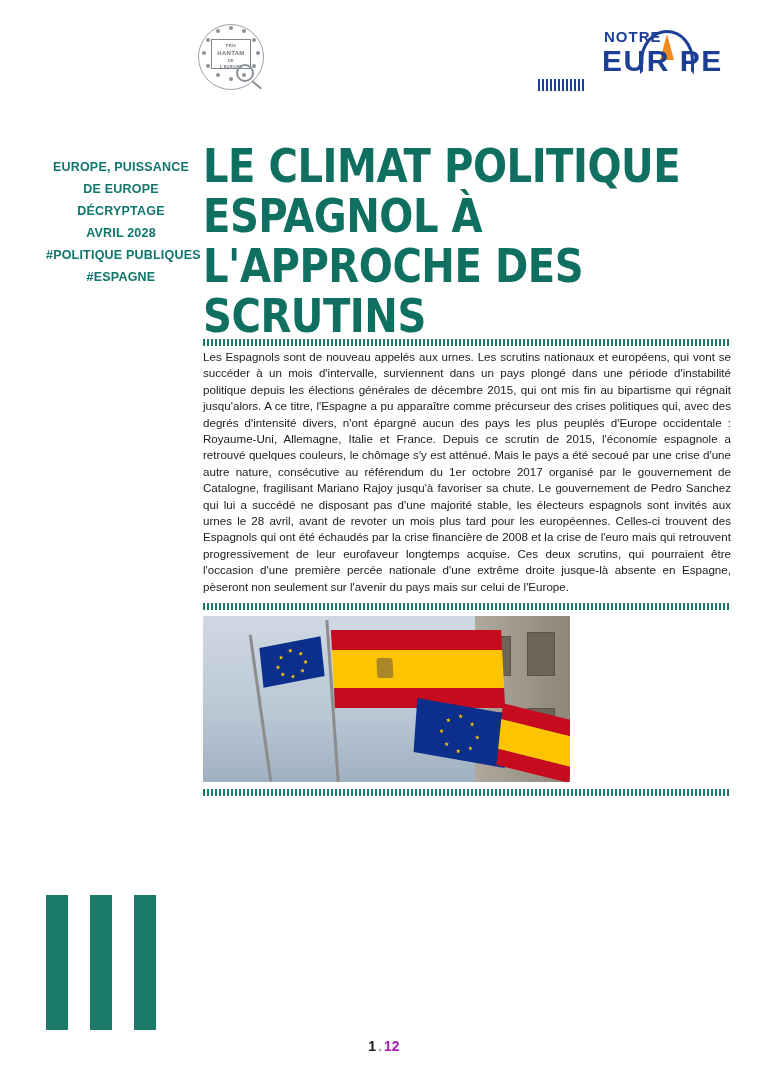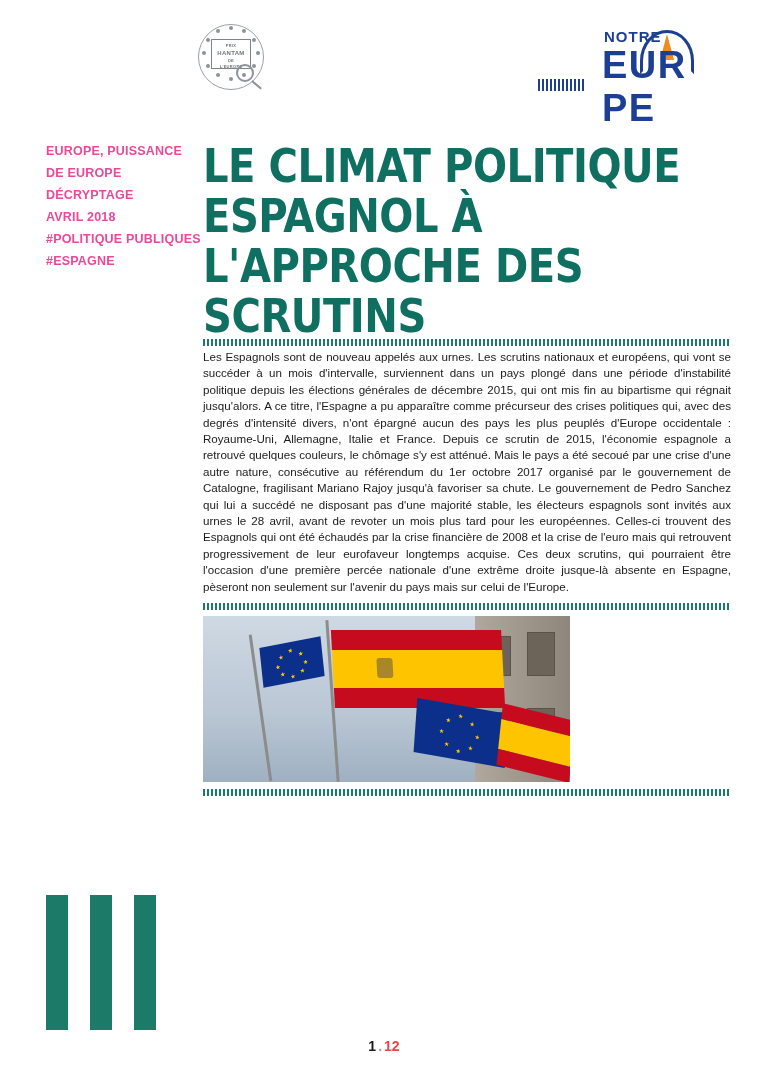--- a/index.html
+++ b/index.html
@@ -120,21 +120,21 @@
     top: 0px;
     font-size: 15px;
     font-weight: bold;
     letter-spacing: 1px;
     color: #1c3f94;
   }
   .ne-europe {
     position: absolute;
     left: 72px;
     top: 16px;
-    font-size: 38px;
+    font-size: 30px;
     font-weight: bold;
     letter-spacing: 1.5px;
     color: #1c3f94;
   }
   .ne-arc {
     position: absolute;
     left: 110px;
     top: 2px;
     width: 54px;
     height: 44px;
@@ -176,27 +176,28 @@
     background: #1c3f94;
   }
   .ne-jacques {
     color: #f28b1e;
   }
 
   
   .meta {
     position: absolute;
     left: 46px;
-    top: 140px;
+    top: 156px;
     width: 150px;
-    color: #ec4899;
+    color: #0f766e;
     font-weight: bold;
     font-size: 12.5px;
     line-height: 22px;
     letter-spacing: 0.2px;
+    text-align: center;
   }
   .meta div { white-space: nowrap; }
 
   
   .title {
     position: absolute;
     left: 203px;
     top: 141px;
     width: 528px;
     color: #0f7061;
@@ -316,21 +317,21 @@
     position: absolute;
     left: 0;
     top: 1038px;
     width: 768px;
     text-align: center;
     font-size: 14px;
     font-weight: bold;
     color: #1b1b1b;
   }
   .footer .sep { color: #9aa0a6; margin: 0 2px; }
-  .footer .total { color: #ef4444; }
+  .footer .total { color: #a21caf; }
 </style>
 </head>
 <body>
 
 <div class="page">
 
   <div class="header">
 
     <div class="stamp-logo">
       <div class="stamp-circle"></div>
@@ -377,21 +378,21 @@
           <i></i>
           <i></i>
       </div>
     </div>
   </div>
 
   <div class="meta">
     <div>EUROPE, PUISSANCE</div>
     <div>DE EUROPE</div>
     <div>DÉCRYPTAGE</div>
-    <div>AVRIL 2018</div>
+    <div>AVRIL 2028</div>
     <div>#POLITIQUE PUBLIQUES</div>
     <div>#ESPAGNE</div>
   </div>
 
   <div class="title">LE CLIMAT POLITIQUE ESPAGNOL À L'APPROCHE DES SCRUTINS</div>
 
   <div class="dotrule top"></div>
   <div class="abstract">Les Espagnols sont de nouveau appelés aux urnes. Les scrutins nationaux et européens, qui vont se succéder à un mois d'intervalle, surviennent dans un pays plongé dans une période d'instabilité politique depuis les élections générales de décembre 2015, qui ont mis fin au bipartisme qui régnait jusqu'alors. A ce titre, l'Espagne a pu apparaître comme précurseur des crises politiques qui, avec des degrés d'intensité divers, n'ont épargné aucun des pays les plus peuplés d'Europe occidentale : Royaume-Uni, Allemagne, Italie et France. Depuis ce scrutin de 2015, l'économie espagnole a retrouvé quelques couleurs, le chômage s'y est atténué. Mais le pays a été secoué par une crise d'une autre nature, consécutive au référendum du 1er octobre 2017 organisé par le gouvernement de Catalogne, fragilisant Mariano Rajoy jusqu'à favoriser sa chute. Le gouvernement de Pedro Sanchez qui lui a succédé ne disposant pas d'une majorité stable, les électeurs espagnols sont invités aux urnes le 28 avril, avant de revoter un mois plus tard pour les européennes. Celles-ci trouvent des Espagnols qui ont été échaudés par la crise financière de 2008 et la crise de l'euro mais qui retrouvent progressivement de leur eurofaveur longtemps acquise. Ces deux scrutins, qui pourraient être l'occasion d'une première percée nationale d'une extrême droite jusque-là absente en Espagne, pèseront non seulement sur l'avenir du pays mais sur celui de l'Europe.</div>
   <div class="dotrule mid"></div>
 

